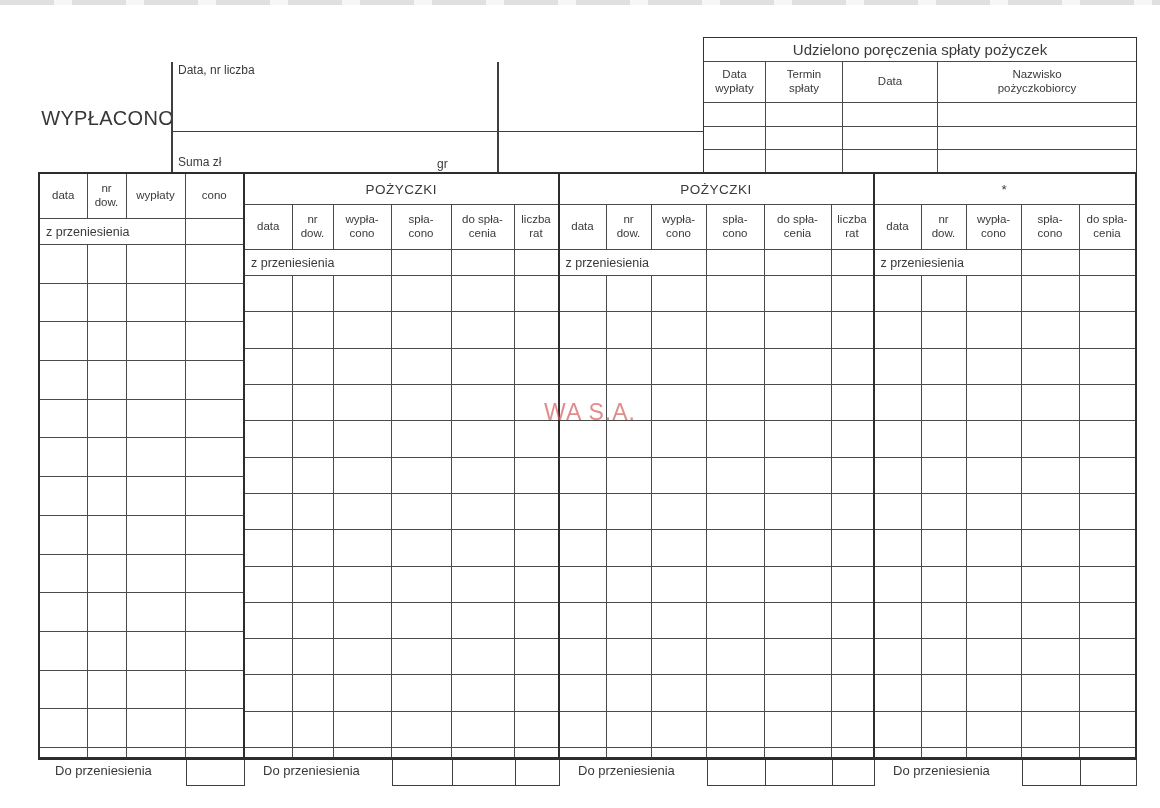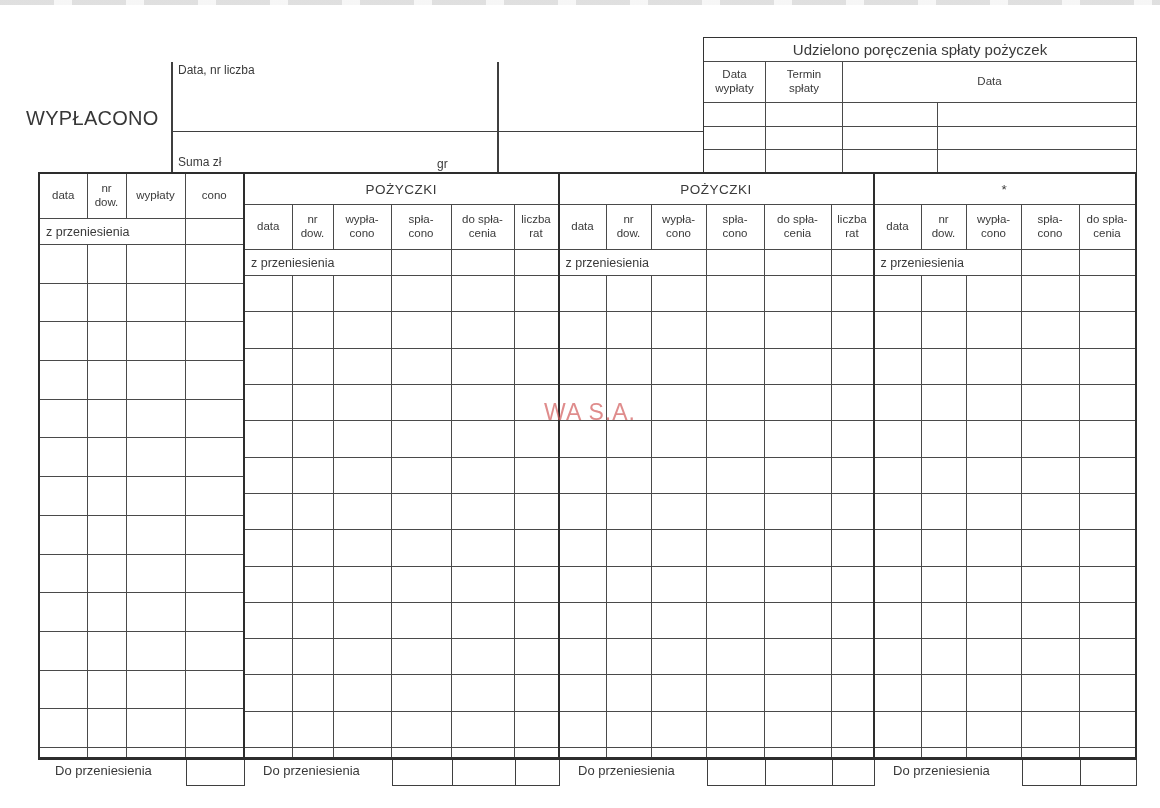--- a/index.html
+++ b/index.html
@@ -1,21 +1,21 @@
 <!DOCTYPE html>
 <html><head>
 <meta charset="utf-8">
 <style>
   html,body{margin:0;padding:0;background:#fff;}
   .page{position:relative;width:1160px;height:808px;background:#ffffff;overflow:hidden;
         font-family:"Liberation Sans",sans-serif;color:#3a3a3a;}
   .scan-strip{position:absolute;left:0;top:0;width:1160px;height:5px;opacity:.55;
         background:repeating-linear-gradient(90deg,#c6c6c6 0 54px,#efefef 54px 72px);}
   .vline,.hline{position:absolute;background:#3f3f3f;}
-  .form-title{position:absolute;left:26px;top:105px;width:148px;text-align:left;
+  .form-title{position:absolute;left:26px;top:105px;width:148px;text-align:right;
         font-size:20px;line-height:26px;letter-spacing:.3px;color:#373737;}
   .small-label{position:absolute;font-size:12px;color:#3a3a3a;white-space:nowrap;}
 
   
   .gtable{position:absolute;left:703px;top:37px;width:434px;height:137px;box-sizing:border-box;
         border:1.8px solid #333;display:flex;flex-direction:column;background:#fff;}
   .gtitle{height:24px;flex:none;border-bottom:1.2px solid #4a4a4a;display:flex;align-items:center;
         justify-content:center;font-size:15px;box-sizing:border-box;}
   .grow{display:flex;flex:1;border-bottom:1.2px solid #4a4a4a;box-sizing:border-box;}
   .grow.last{border-bottom:none;}
@@ -69,20 +69,22 @@
   <div class="small-label" style="left:437px;top:157px;">gr</div>
 
   <div class="gtable" id="gtable">
       <div class="gtitle">Udzielono poręczenia spłaty pożyczek</div>
       <div class="grow ghead">
         <div class="gcell" style="width: 62px;">Data
 wypłaty</div>
         <div class="gcell" style="width: 77px;">Termin
 spłaty</div>
         <div class="gcell" style="width: 95px;">Data</div>
+        <div class="gcell">Nazwisko
+pożyczkobiorcy</div>
       </div>
       <div class="grow">
         <div class="gcell" style="width: 62px;"></div>
         <div class="gcell" style="width: 77px;"></div>
         <div class="gcell" style="width: 95px;"></div>
         <div class="gcell"></div>
       </div>
       <div class="grow">
         <div class="gcell" style="width: 62px;"></div>
         <div class="gcell" style="width: 77px;"></div>

